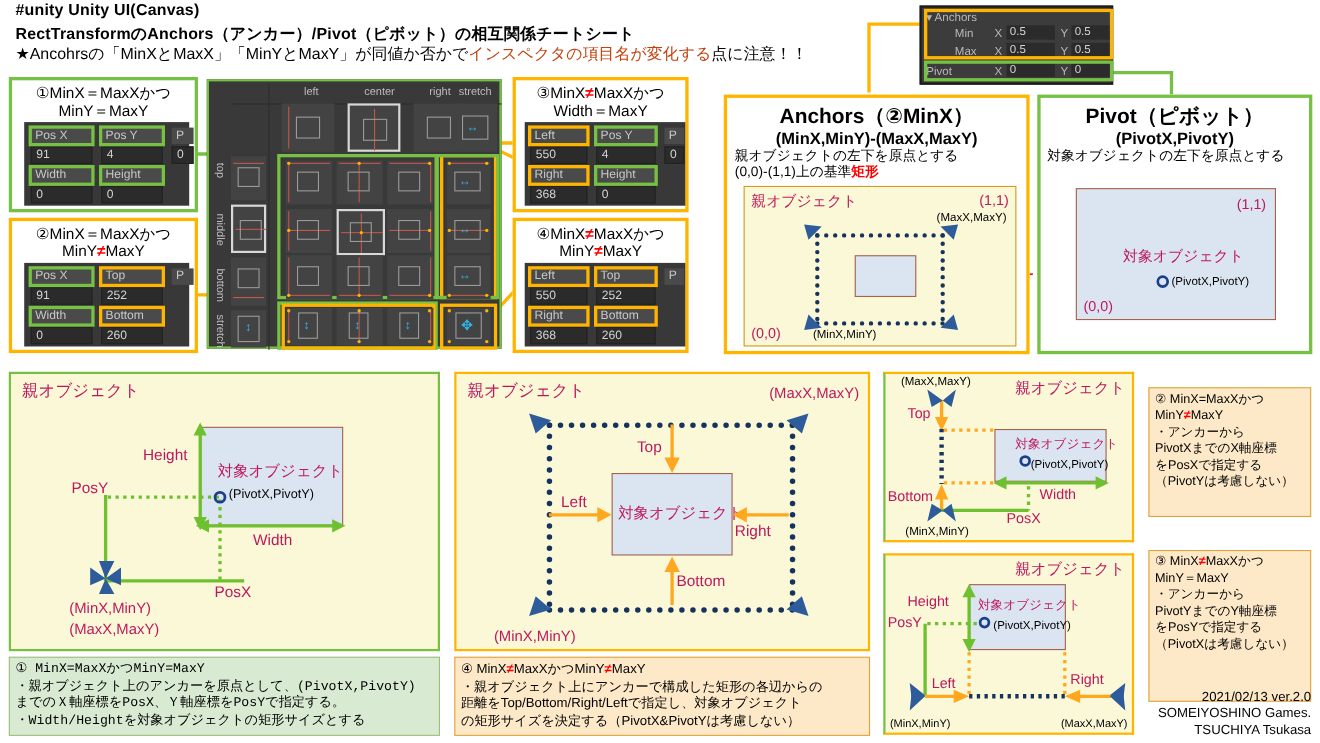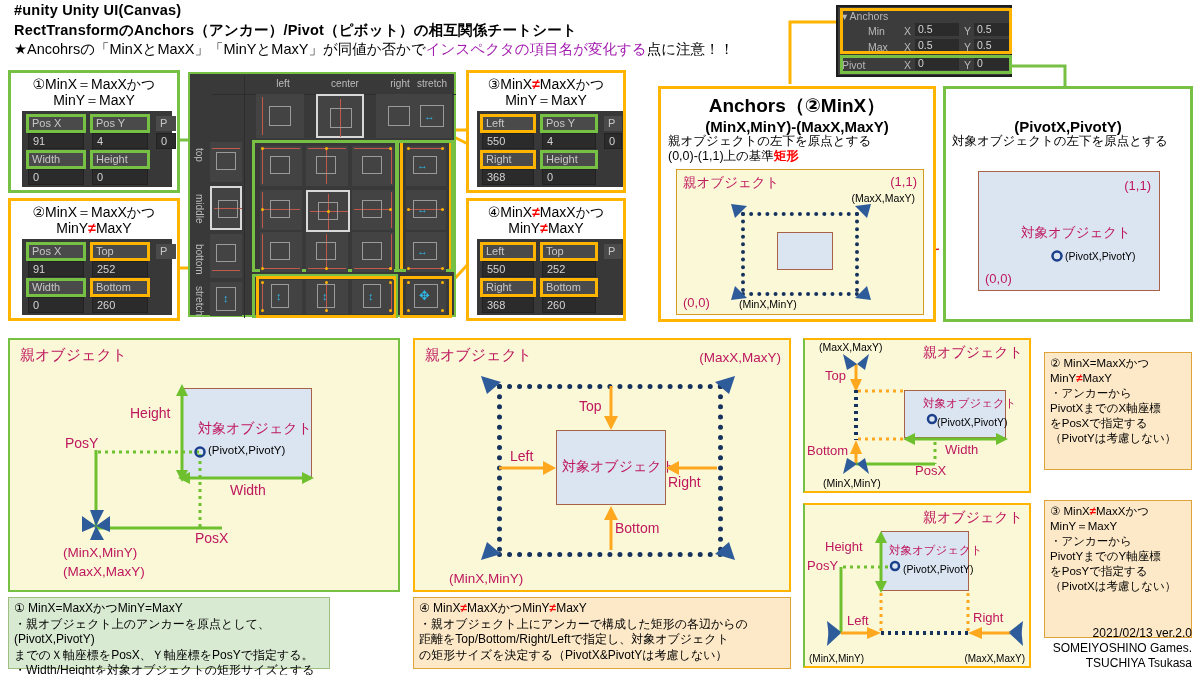--- a/index.html
+++ b/index.html
@@ -4,21 +4,21 @@
 <style>
   html,body{margin:0;padding:0;background:#fff;}
   body{width:1200px;height:675px;position:relative;overflow:hidden;
        font-family:"Liberation Sans","DejaVu Sans",sans-serif;color:#000;}
   .abs{position:absolute;box-sizing:border-box;}
 
   
   #title1{left:14px;top:2px;font-size:14.5px;font-weight:bold;letter-spacing:.2px;}
   #title2{left:14px;top:21px;font-size:14.5px;font-weight:bold;letter-spacing:.2px;}
   #title3{left:14px;top:40px;font-size:14.5px;}
-  #title3 .red{color:#a21caf;}
+  #title3 .red{color:#c2410c;}
 
   
   .gbox{border:3px solid #76c043;background:#fff;}
   .obox{border:3px solid #ffb400;background:#fff;}
   .case-title{font-size:14px;line-height:16px;text-align:center;padding-top:3px;white-space:pre-line;}
   .ne{color:#ff0000;font-weight:bold;}
 
   
   .insp{background:#383838;position:absolute;}
   .ilabel{position:absolute;color:#c8c8c8;font-size:11px;line-height:15px;
@@ -126,21 +126,21 @@
     <div class="ival" style="left:70px;top:58px;width:56px;">260</div>
     <div class="hl-g" style="left:4px;top:3px;width:60px;height:19px;"></div>
     <div class="hl-o" style="left:68px;top:3px;width:60px;height:19px;"></div>
     <div class="hl-g" style="left:4px;top:39px;width:60px;height:19px;"></div>
     <div class="hl-o" style="left:68px;top:39px;width:60px;height:19px;"></div>
   </div>
 </div>
 
 <div class="abs obox" style="left:466px;top:70px;width:160px;height:123px;">
   <div class="case-title"><span>③MinX</span><span class="ne">≠</span><span>MaxXかつ
- MinY＝MaxY</span></div>
+ Width＝MaxY</span></div>
   <div class="insp" style="left:8px;top:38px;width:146px;height:76px;">
     <div class="ilabel" style="left:5px;top:5px;width:52px;">Left</div>
     <div class="ival" style="left:5px;top:22px;width:52px;">550</div>
     <div class="ilabel" style="left:65px;top:5px;width:54px;">Pos Y</div>
     <div class="ival" style="left:65px;top:22px;width:54px;">4</div>
     <div class="ilabel" style="left:127px;top:5px;width:18px;">P</div>
     <div class="ival" style="left:127px;top:22px;width:18px;">0</div>
     <div class="ilabel" style="left:5px;top:41px;width:52px;">Right</div>
     <div class="ival" style="left:5px;top:58px;width:52px;">368</div>
     <div class="ilabel" style="left:65px;top:41px;width:54px;">Height</div>
@@ -380,20 +380,21 @@
       <polygon points="54,34 70,36 58,48" fill="#2e5b9a"></polygon>
       <polygon points="194,34 178,36 190,48" fill="#2e5b9a"></polygon>
       <polygon points="54,130 70,128 58,116" fill="#2e5b9a"></polygon>
       <polygon points="194,130 178,128 190,116" fill="#2e5b9a"></polygon>
     </svg>
     <div class="objbox" style="left:100px;top:62px;width:56px;height:38px;"></div>
   </div>
 </div>
 
 <div class="abs gbox" style="left:943px;top:86px;width:250px;height:236px;">
+  <div class="abs bigtitle" style="left:0;top:4px;width:244px;">Pivot（ピボット）</div>
   <div class="abs bigsub" style="left:0;top:29px;width:244px;">(PivotX,PivotY)</div>
   <div class="abs bigdesc" style="left:6px;top:45px;width:240px;">対象オブジェクトの左下を原点とする</div>
 
   <div class="abs objbox" style="left:32px;top:82px;width:182px;height:120px;">
     <div class="dlabel" style="right:8px;top:6px;font-size:13px;">(1,1)</div>
     <div class="dlabel" style="left:42px;top:52px;font-size:13.5px;">対象オブジェクト</div>
     <svg class="abs" style="left:72px;top:78px;width:12px;height:12px;">
       <circle cx="6" cy="6" r="4.5" fill="none" stroke="#1b3f8b" stroke-width="2.5"></circle>
     </svg>
     <div class="dsmall" style="left:86px;top:78px;">(PivotX,PivotY)</div>
@@ -526,21 +527,21 @@
     <polygon points="22,141 36,128 24,123" fill="#2e5b9a"></polygon>
     <polygon points="218,116 204,127 216,132" fill="#2e5b9a"></polygon>
     <polygon points="218,141 204,128 216,123" fill="#2e5b9a"></polygon>
   </svg>
   <div class="dlabel" style="left:20px;top:34px;font-size:13px;">Height</div>
   <div class="dlabel" style="left:2px;top:53px;font-size:13px;">PosY</div>
   <div class="dlabel" style="left:42px;top:108px;font-size:13px;">Left</div>
   <div class="dlabel" style="left:168px;top:105px;font-size:13px;">Right</div>
 </div>
 
-<div class="cap green" style="left:8px;top:597px;width:322px;height:72px;">① MinX=MaxXかつMinY=MaxY
+<div class="cap green" style="left:8px;top:597px;width:392px;height:72px;font-family:Liberation Mono, monospace;">① MinX=MaxXかつMinY=MaxY
 ・親オブジェクト上のアンカーを原点として、(PivotX,PivotY)
 までのＸ軸座標をPosX、Ｙ軸座標をPosYで指定する。
 ・Width/Heightを対象オブジェクトの矩形サイズとする</div>
 
 <div class="cap orange" style="left:413px;top:597px;width:378px;height:72px;"><span>④ MinX</span><span class="ne">≠</span><span>MaxXかつMinY</span><span class="ne">≠</span><span>MaxY
 ・親オブジェクト上にアンカーで構成した矩形の各辺からの
 距離をTop/Bottom/Right/Leftで指定し、対象オブジェクト
 の矩形サイズを決定する（PivotX&amp;PivotYは考慮しない）</span></div>
 
 <div class="cap orange" style="left:1044px;top:352px;width:148px;height:118px;font-size:11.5px;line-height:15px;"><span>② MinX=MaxXかつ

